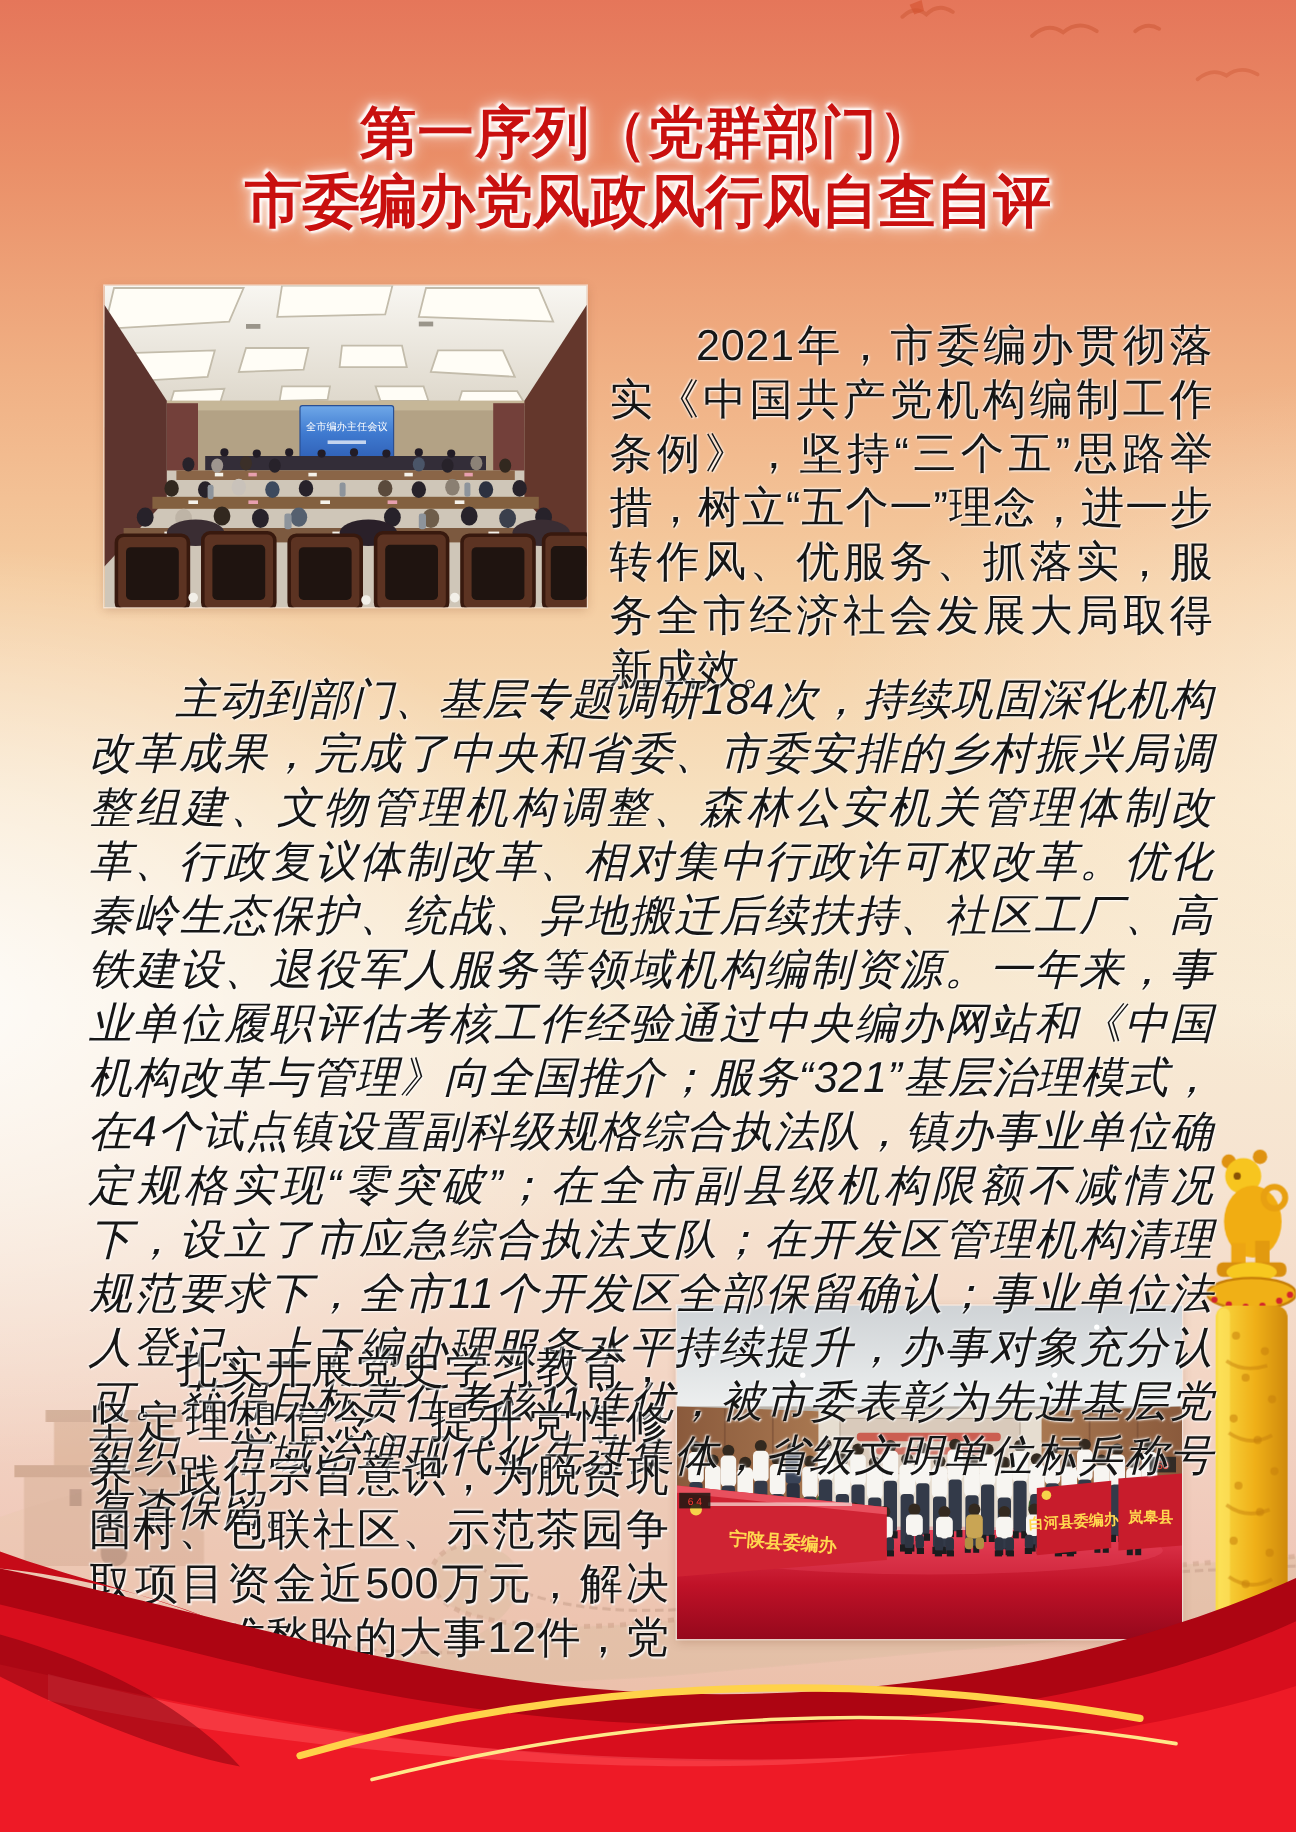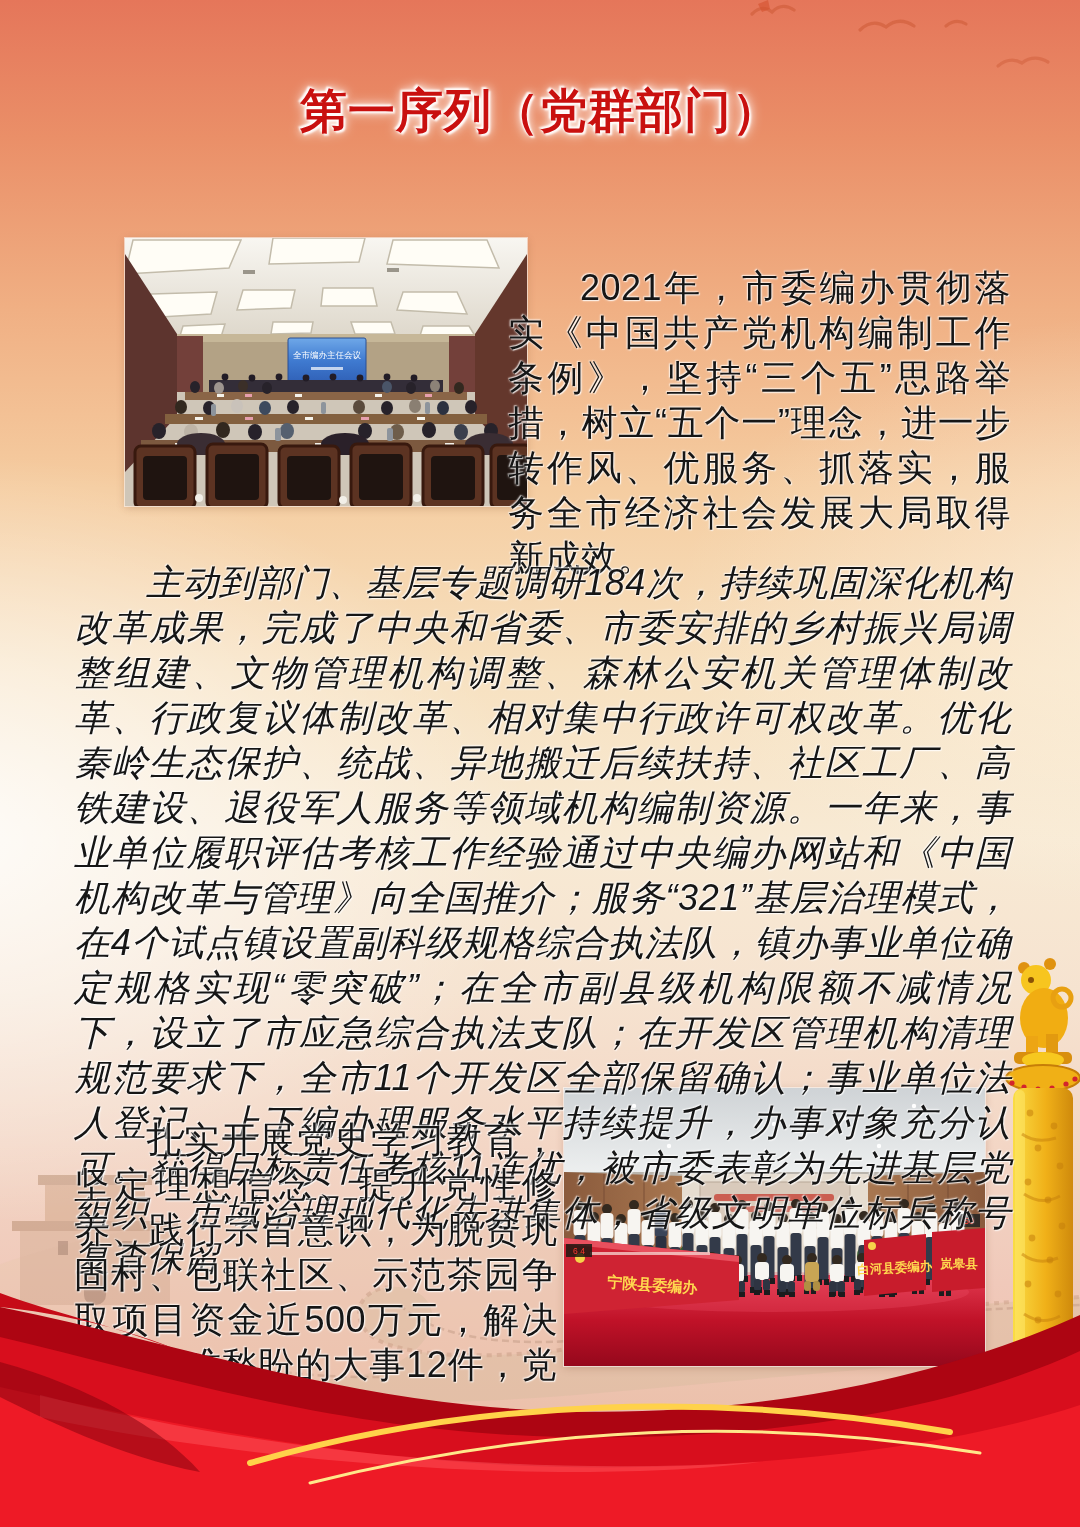--- a/index.html
+++ b/index.html
@@ -27,21 +27,21 @@
     position:absolute;z-index:5;color:#161616;font-size:36px;line-height:45px;
     text-align:justify;text-indent:2em;letter-spacing:.5px;
     text-shadow:0 0 3px rgba(255,255,255,.9),1px 1px 1px rgba(255,255,255,.75),-1px -1px 1px rgba(255,255,255,.6);
   }
   #p-intro{left:508px;top:229px;width:503px;}
   #p-body{left:74px;top:524px;width:937px;font-style:italic;}
   #p-party{left:74px;top:1081px;width:484px;}
   
   .photo{position:absolute;z-index:4;box-shadow:0 0 0 1px rgba(255,255,255,.55),0 2px 8px rgba(120,60,30,.25);}
   .photo svg{display:block;}
-  #photo-meeting{left:87px;top:238px;margin-left:38px;}
+  #photo-meeting{left:87px;top:238px;}
   #photo-group{left:564px;top:1088px;}
   
   .deco{position:absolute;pointer-events:none;}
   #birds{left:710px;top:0;z-index:2;}
   #greatwall{left:0;top:1165px;z-index:1;opacity:.55;}
   #pillar{left:998px;top:938px;z-index:3;}
   #silk{left:0;top:1267px;z-index:6;}
 </style>
 </head>
 <body>
@@ -53,20 +53,21 @@
       <path d="M42,14 Q52,4 62,12 Q72,2 84,10"></path>
       <path d="M150,30 Q163,18 176,27 Q189,16 204,26"></path>
       <path d="M236,26 Q246,18 256,24"></path>
       <path d="M288,66 Q300,56 312,63 Q324,54 338,62" opacity=".8"></path>
     </g>
     <polygon points="48,4 58,0 60,9 52,12" fill="#d4512f" opacity=".6"></polygon>
   </svg>
 
   <div class="title">
     <div class="l1">第一序列（党群部门）</div>
+    <div class="l2">市委编办党风政风行风自查自评</div>
   </div>
 
   <div class="photo" id="photo-meeting">
     <svg width="402" height="268" viewBox="0 0 402 268">
       <defs>
         <linearGradient id="pm-blue" x1="0" y1="0" x2="0" y2="1">
           <stop offset="0" stop-color="#6fa8e8"></stop>
             <stop offset=".5" stop-color="#3f7ad0"></stop>
             <stop offset="1" stop-color="#2f5fb5"></stop>
         </linearGradient>

